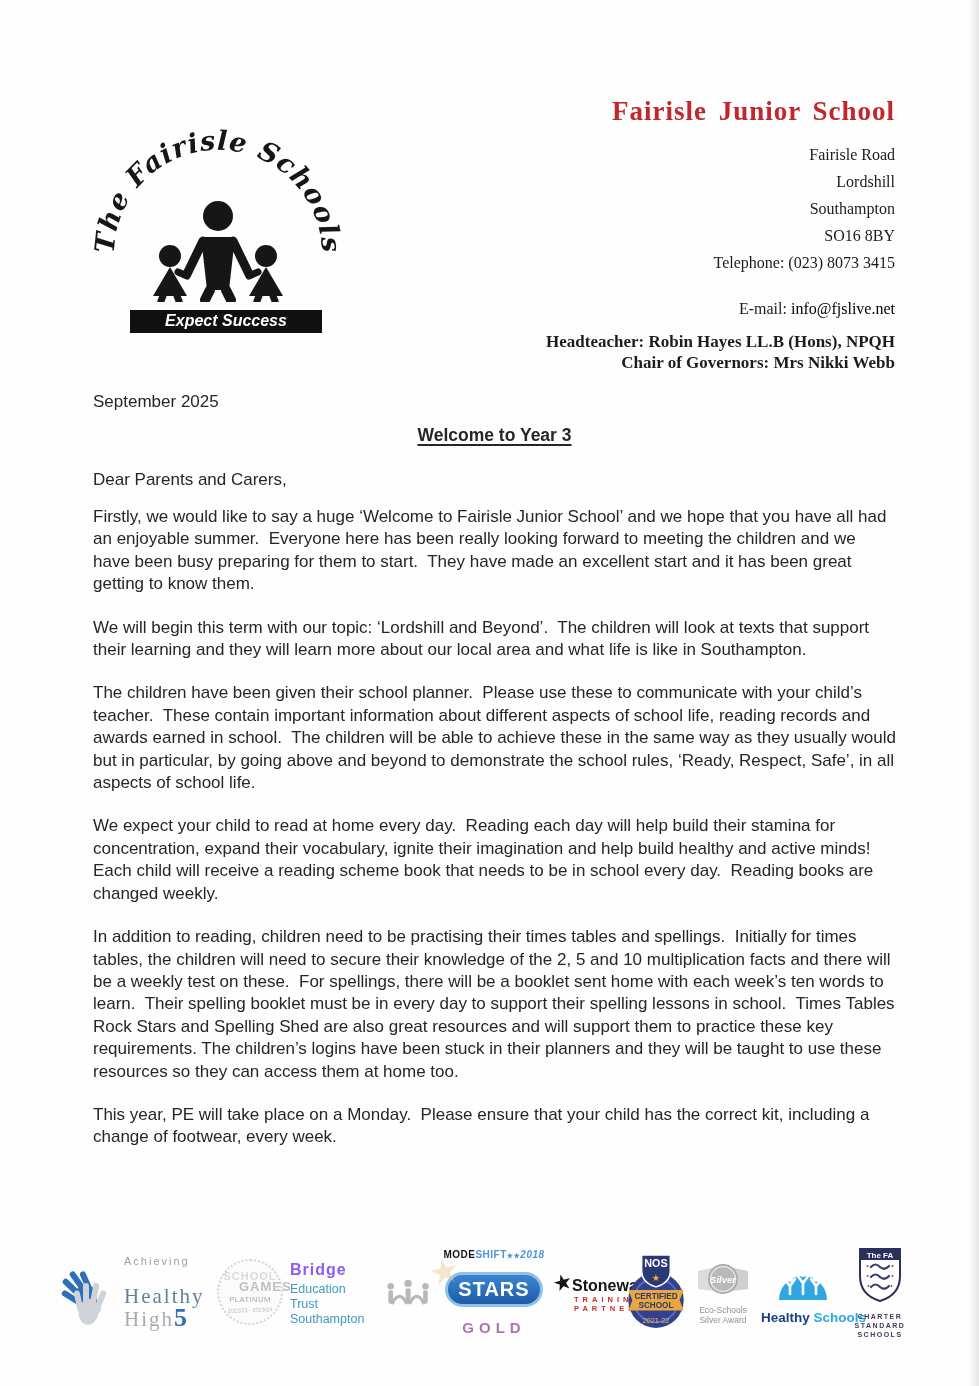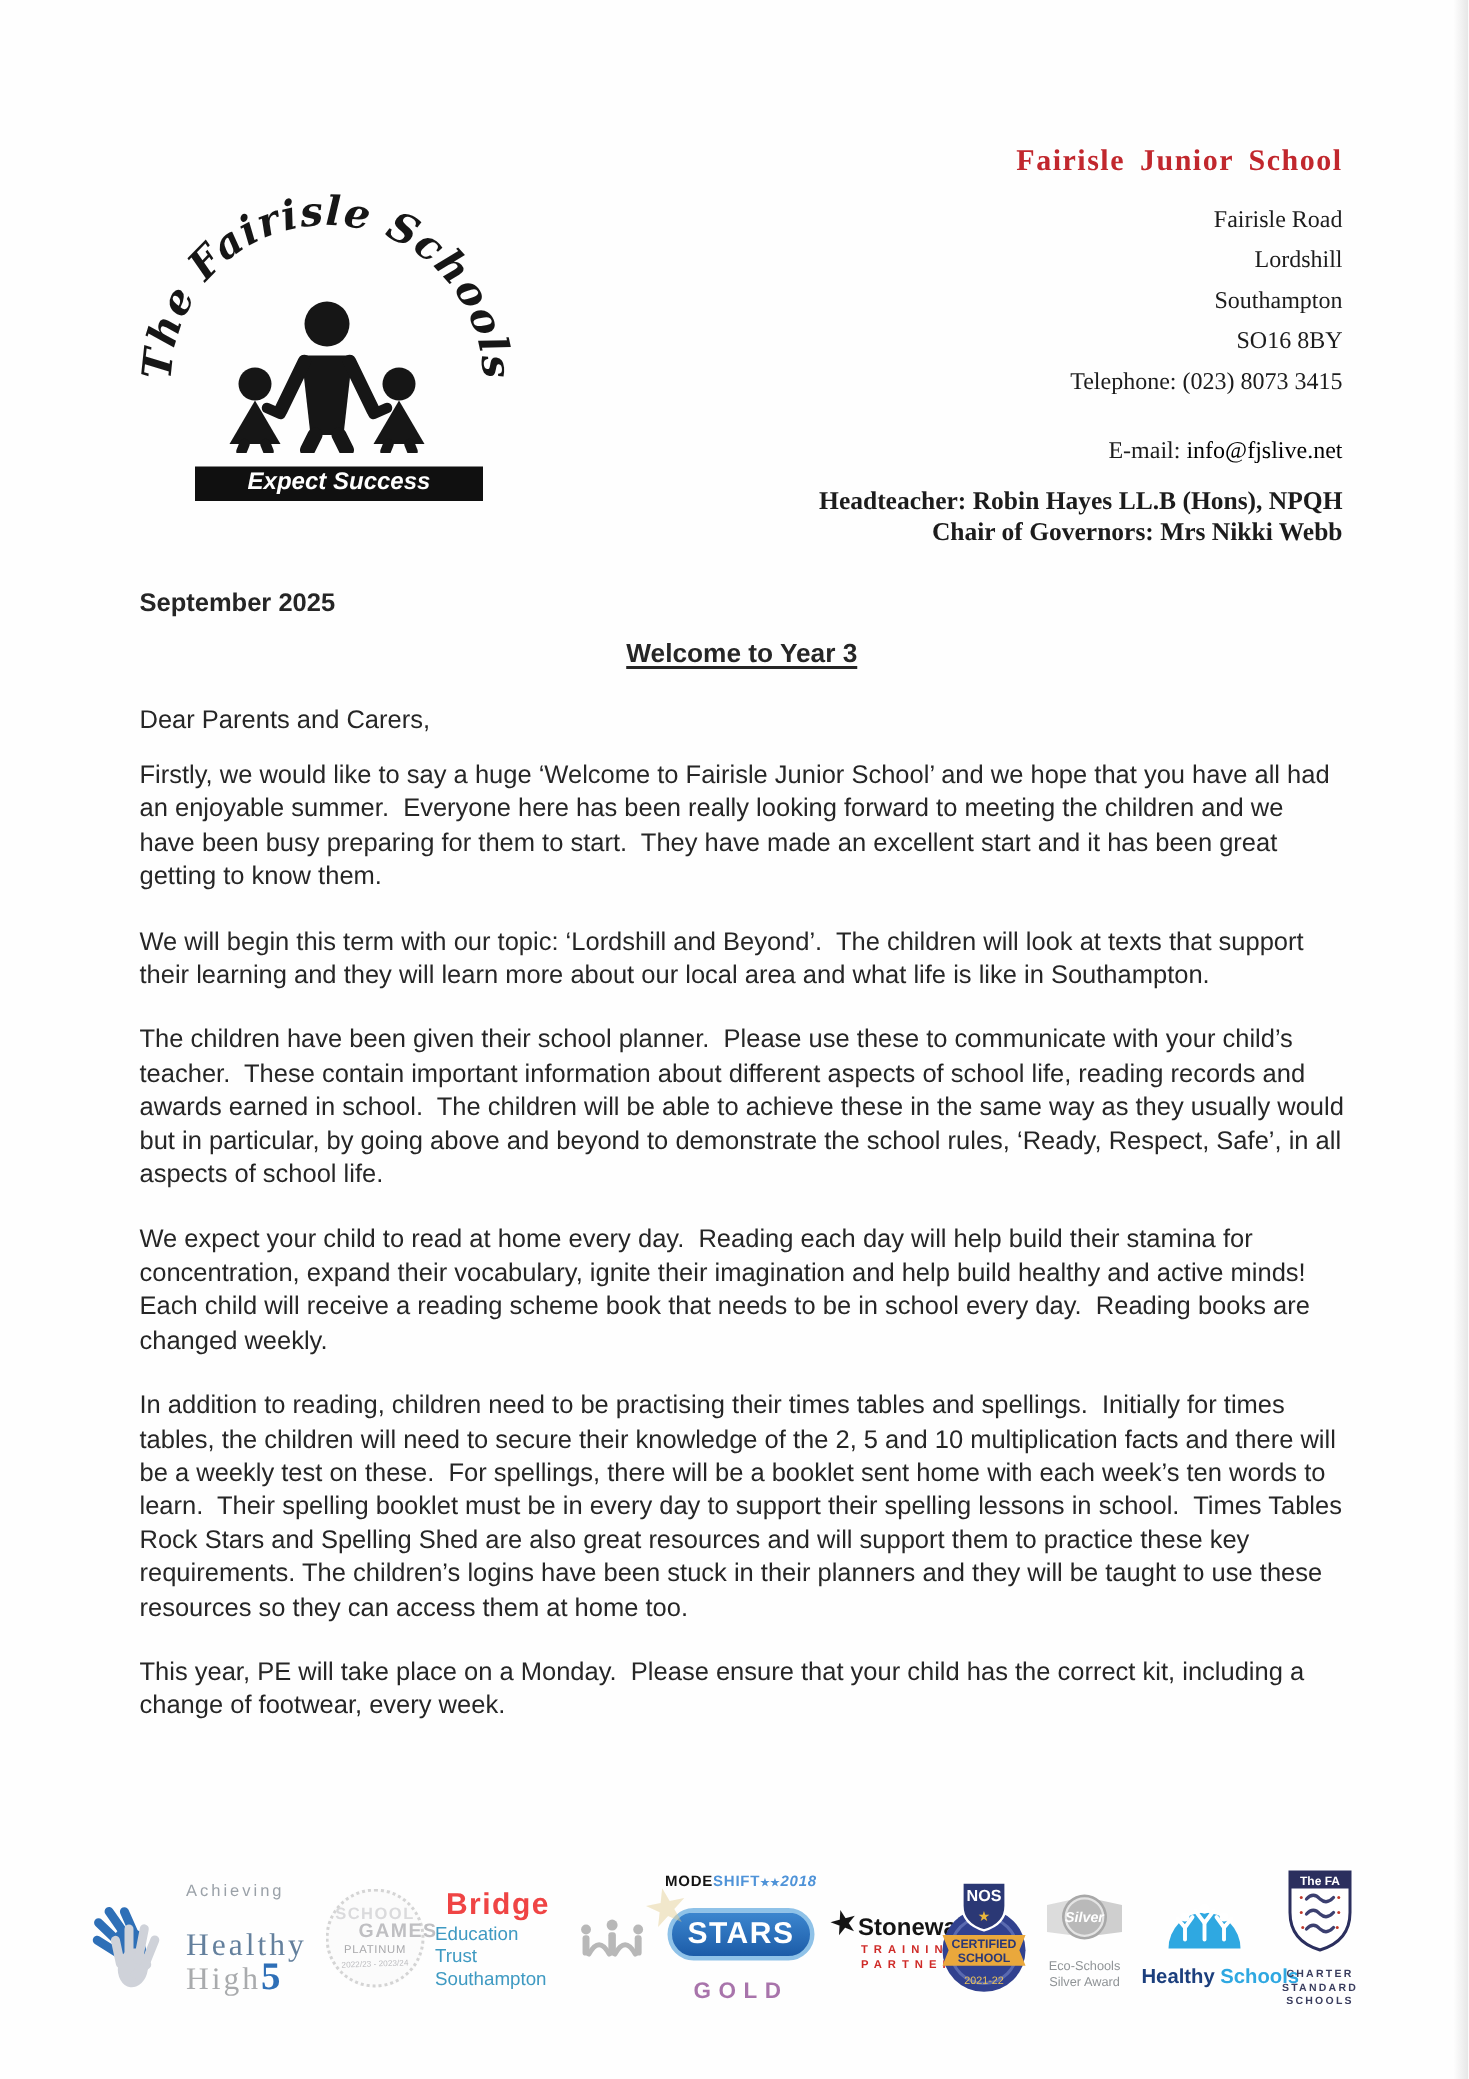--- a/index.html
+++ b/index.html
@@ -13,31 +13,31 @@
 
   
   .logo { position:absolute; left:90px; top:104px; width:256px; }
   .logo-banner { width:192px; margin:4px 0 0 40px; background:#101010; color:#ffffff;
     font-family:Liberation Sans, sans-serif; font-style:italic; font-weight:bold;
     font-size:16px; text-align:center; padding:2px 0 3px; }
 
   
   .header-right { position:absolute; top:96px; right:84px; text-align:right;
     font-family:"Liberation Serif", serif; color:#1c1c1c; }
-  .school-name { color:#c1272d; font-size:20px; font-weight:bold; letter-spacing:1px; word-spacing:4px; margin-bottom:14px; }
+  .school-name { color:#c1272d; font-size:27px; font-weight:bold; letter-spacing:1px; word-spacing:4px; margin-bottom:14px; }
   .addr-line { font-size:16px; line-height:27px; }
   .tel-line  { font-size:16px; line-height:27px;text-align:right; }
   .email-line { margin-top:24px; font-size:16px; }
   .email-link { color:#000000; cursor:pointer; }
   .head-line { font-weight:bold; font-size:17px; line-height:21px; }
   .head-block { margin-top:13px; }
 
   
   .letter { position:absolute; left:93px; top:392px; width:803px; font-size:17px; color:#262626; }
-  .date { margin-bottom:13px;font-weight:bold; }
+  .date { margin-bottom:13px; }
   .letter-title { text-align:center; font-weight:bold; font-size:17.5px;
     text-decoration:underline; text-decoration-thickness:2px; text-underline-offset:3px;
     margin-bottom:24px; }
   .salutation { margin-bottom:16px; }
   .letter p { line-height:22.4px; margin:0 0 21px; white-space:pre-wrap; }
 
   
   .footer { position:absolute; left:56px; top:1238px; width:852px; height:108px;
     display:flex; justify-content:space-between; align-items:center; }
   .fl { display:flex; align-items:center; flex:0 0 auto; }
@@ -53,21 +53,21 @@
   
   .games-circle { width:66px; height:66px; border:2px dotted #d4d4d4; border-radius:50%;
     background:#fbfbfb; text-align:center; padding-top:10px; }
   .games-school { font-size:11px; font-weight:bold; color:#dadadc; letter-spacing:1px; line-height:10px; }
   .games-games  { font-size:13px; font-weight:bold; color:#bfbfc2; letter-spacing:1px; line-height:11px;margin-left:20px; }
   .games-level  { font-size:7.5px; color:#a8a8ab; letter-spacing:0.5px; margin-top:3px; }
   .games-years  { font-size:5.5px; color:#bdbdc0; margin-top:3px; transform:rotate(-2deg); }
 
   
   .bridge { width:144px; }
-  .bridge-title { font-size:20px; font-weight:bold; color:#ef4444; letter-spacing:1px; line-height:24px;text-align:center; }
+  .bridge-title { font-size:16px; font-weight:bold; color:#8b5cf6; letter-spacing:1px; line-height:24px; }
   .bridge-sub { font-size:12.5px; color:#3f9ac2; line-height:15px; }
   .bridge-icon { margin-left:8px; margin-top:6px; }
 
   
   .modeshift { width:106px; display:block; position:relative; text-align:center; }
   .ms-ghost-star { position:absolute; left:-12px; top:2px; color:#e3cc8f; font-size:34px; opacity:0.45; transform:rotate(-12deg); }
   .ms-top { font-size:10px; font-weight:bold; letter-spacing:0.5px; text-align:center; margin-bottom:1px; }
   .ms-mode { color:#141414; } .ms-shift { color:#4f93d8; }
   .ms-stars2 { color:#4f93d8; font-size:7px; } .ms-year { color:#4f93d8; font-style:italic; }
   .ms-oval { width:98px; height:35px; margin:12px auto; border-radius:18px;

